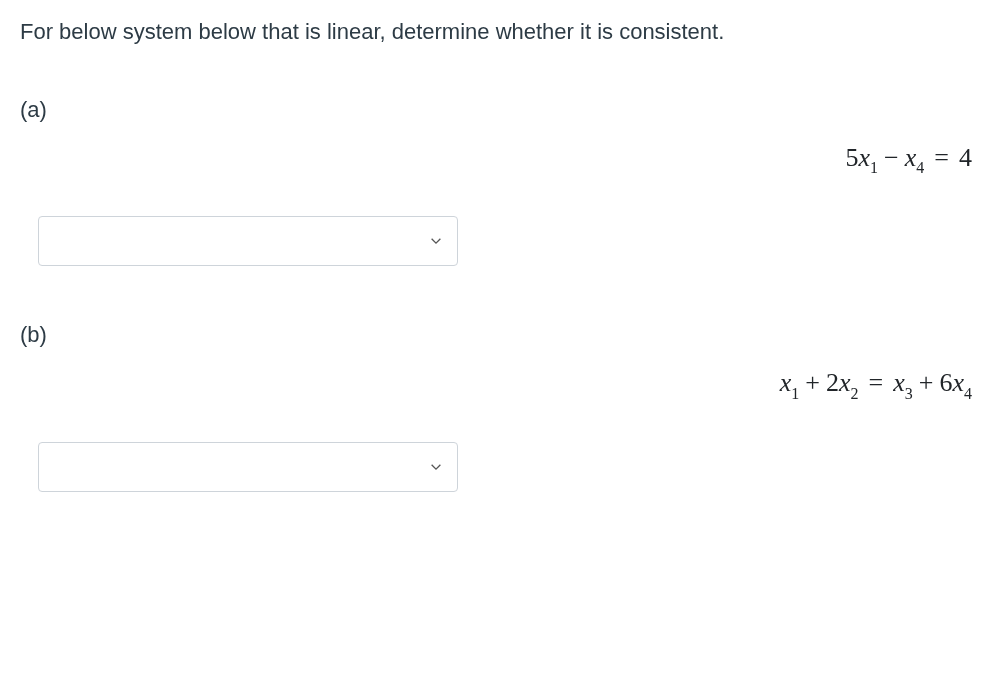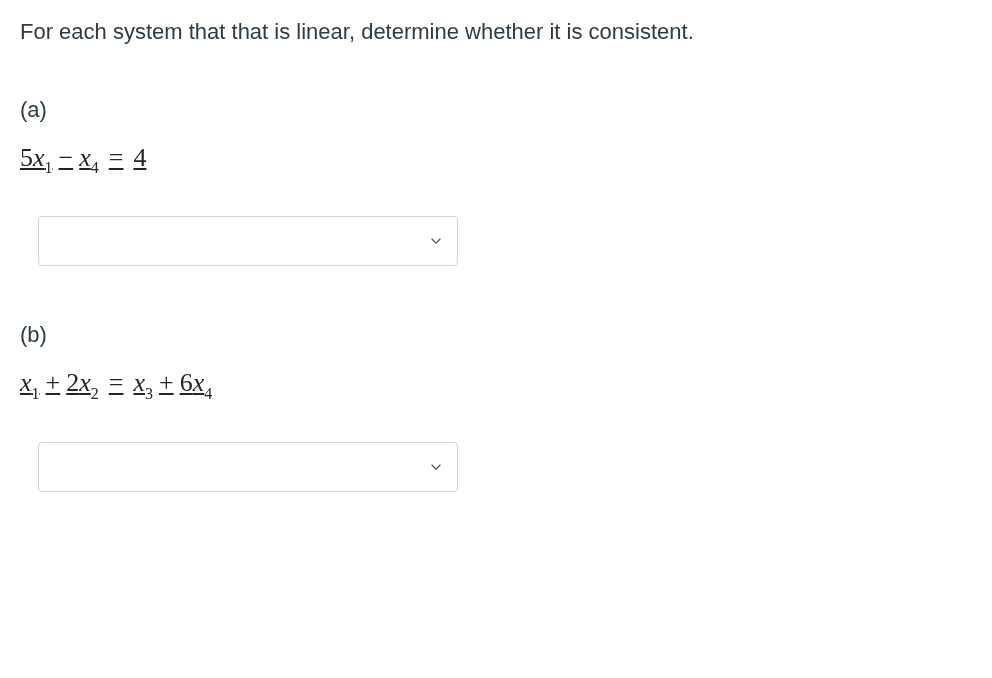--- a/index.html
+++ b/index.html
@@ -20,26 +20,25 @@
       color: #2d3b45;
       line-height: 1.6;
       margin-bottom: 48px;
     }
     .part-label {
       font-size: 22px;
       color: #2d3b45;
       margin-bottom: 20px;
     }
     .equation-block {
-      text-align: left;
+      text-align: right;
       font-family: 'Times New Roman', serif;
       font-size: 26px;
       margin-bottom: 40px;
       margin-top: 20px;
-      text-decoration: underline;
     }
     .equation-line {
       margin: 6px 0;
       font-style: italic;
     }
     .eq-num {
       font-style: normal;
     }
     .sub {
       font-size: 16px;
@@ -90,21 +89,21 @@
       height: 14px;
       display: block;
     }
     .part-b {
       margin-top: 0;
     }
   </style>
 </head>
 <body>
 
-<div class="question-text">For each system that that is linear, determine whether it is consistent.</div>
+<div class="question-text">For below system below that is linear, determine whether it is consistent.</div>
 
 <div class="part-label">(a)</div>
 
 <div class="equation-block">
   <div class="equation-line">
     <span class="eq-num">5</span>x<span class="sub">1</span><span class="minus">−</span>x<span class="sub">4</span><span class="equals">=</span><span class="eq-num">4</span>
   </div>
 </div>
 
 <div class="select-wrapper">

